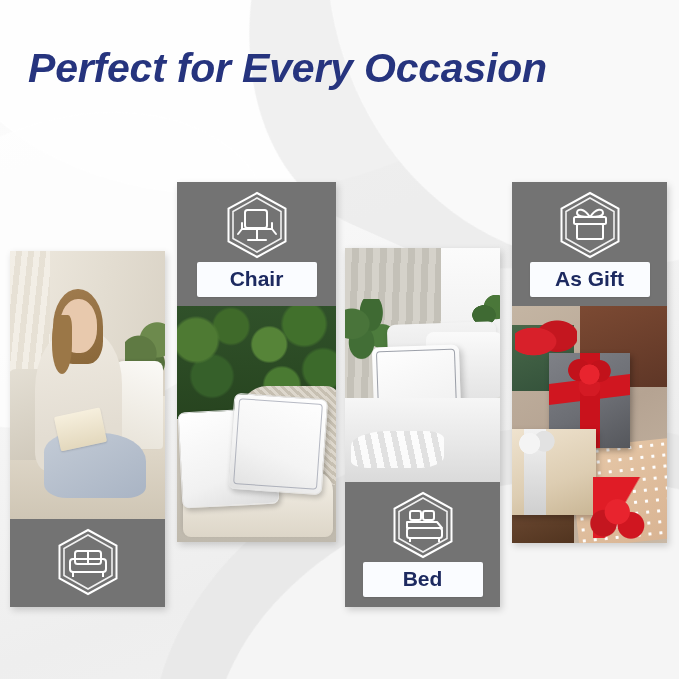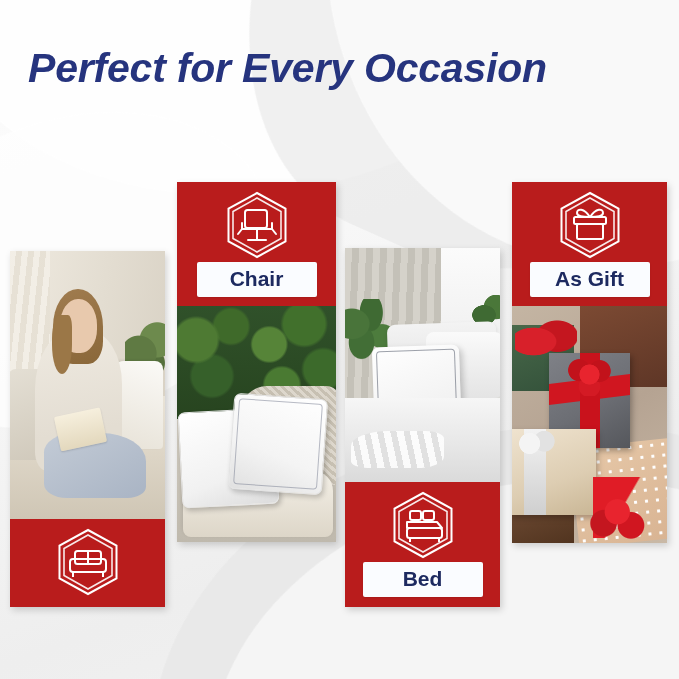--- a/index.html
+++ b/index.html
@@ -37,21 +37,21 @@
   .panel{position:absolute;display:flex;flex-direction:column;
          box-shadow:2px 3px 7px rgba(0,0,0,.17);overflow:hidden;background:#8cabf4;}
   .p-couch {left:10px; top:251px;width:155px;height:356px;}
   .p-chair {left:177px;top:182px;width:159px;height:360px;}
   .p-bed   {left:345px;top:248px;width:155px;height:359px;}
   .p-gift  {left:512px;top:182px;width:155px;height:361px;}
 
   .photo{flex:1 1 auto;position:relative;overflow:hidden;background:#cfcfcf;}
   .photo .ph-in{position:absolute;inset:0;}
 
-  .tagblock{position:relative;background:#b91c1c;flex:0 0 auto;
+  .tagblock{position:relative;background:#737373;flex:0 0 auto;
             display:flex;flex-direction:column;align-items:center;
             justify-content:flex-start;padding-top:8px;}
   .tagblock.top{padding-bottom:9px;}
   .tagblock.bottom{padding-bottom:10px;}
   .hexicon{width:74px;height:70px;display:block;}
   .lbl{background:#fafcff;color:#1d2a60;font-weight:700;
        font-size:21px;line-height:28px;text-align:center;
        padding:3px 14px 4px;margin-top:2px;min-width:92px;
        border-radius:2px;box-shadow:0 1px 2px rgba(0,0,0,.10);}
 

